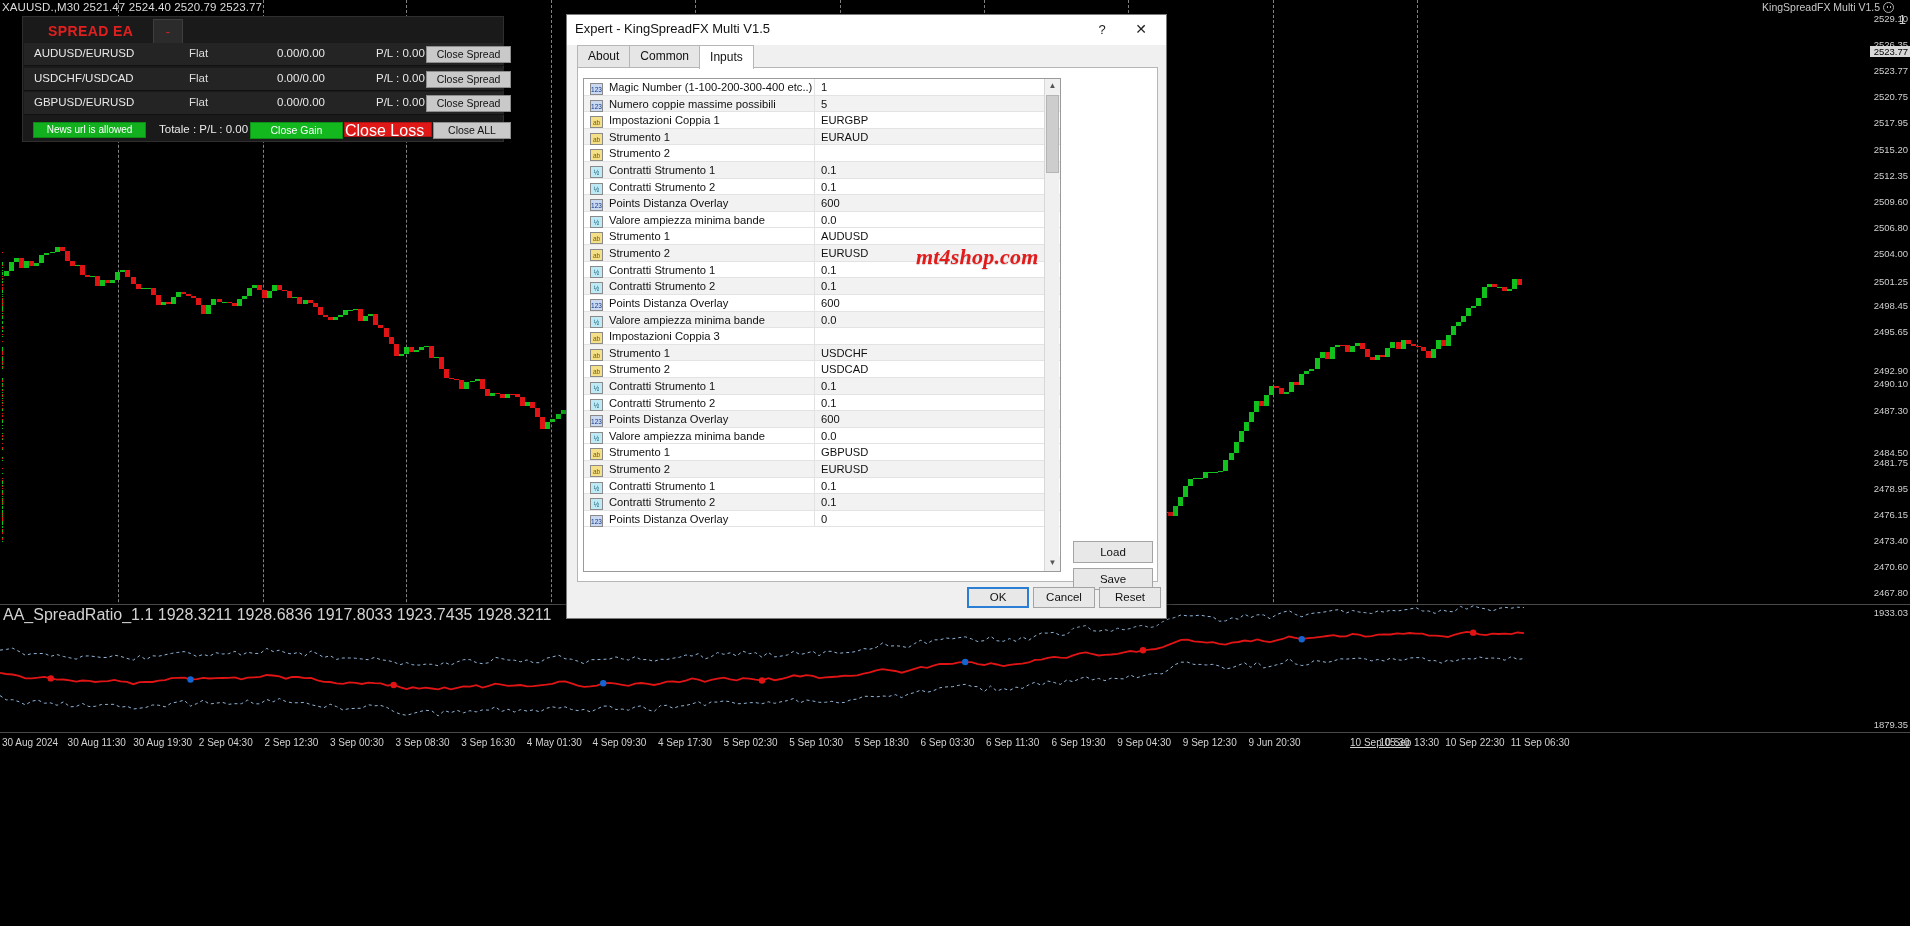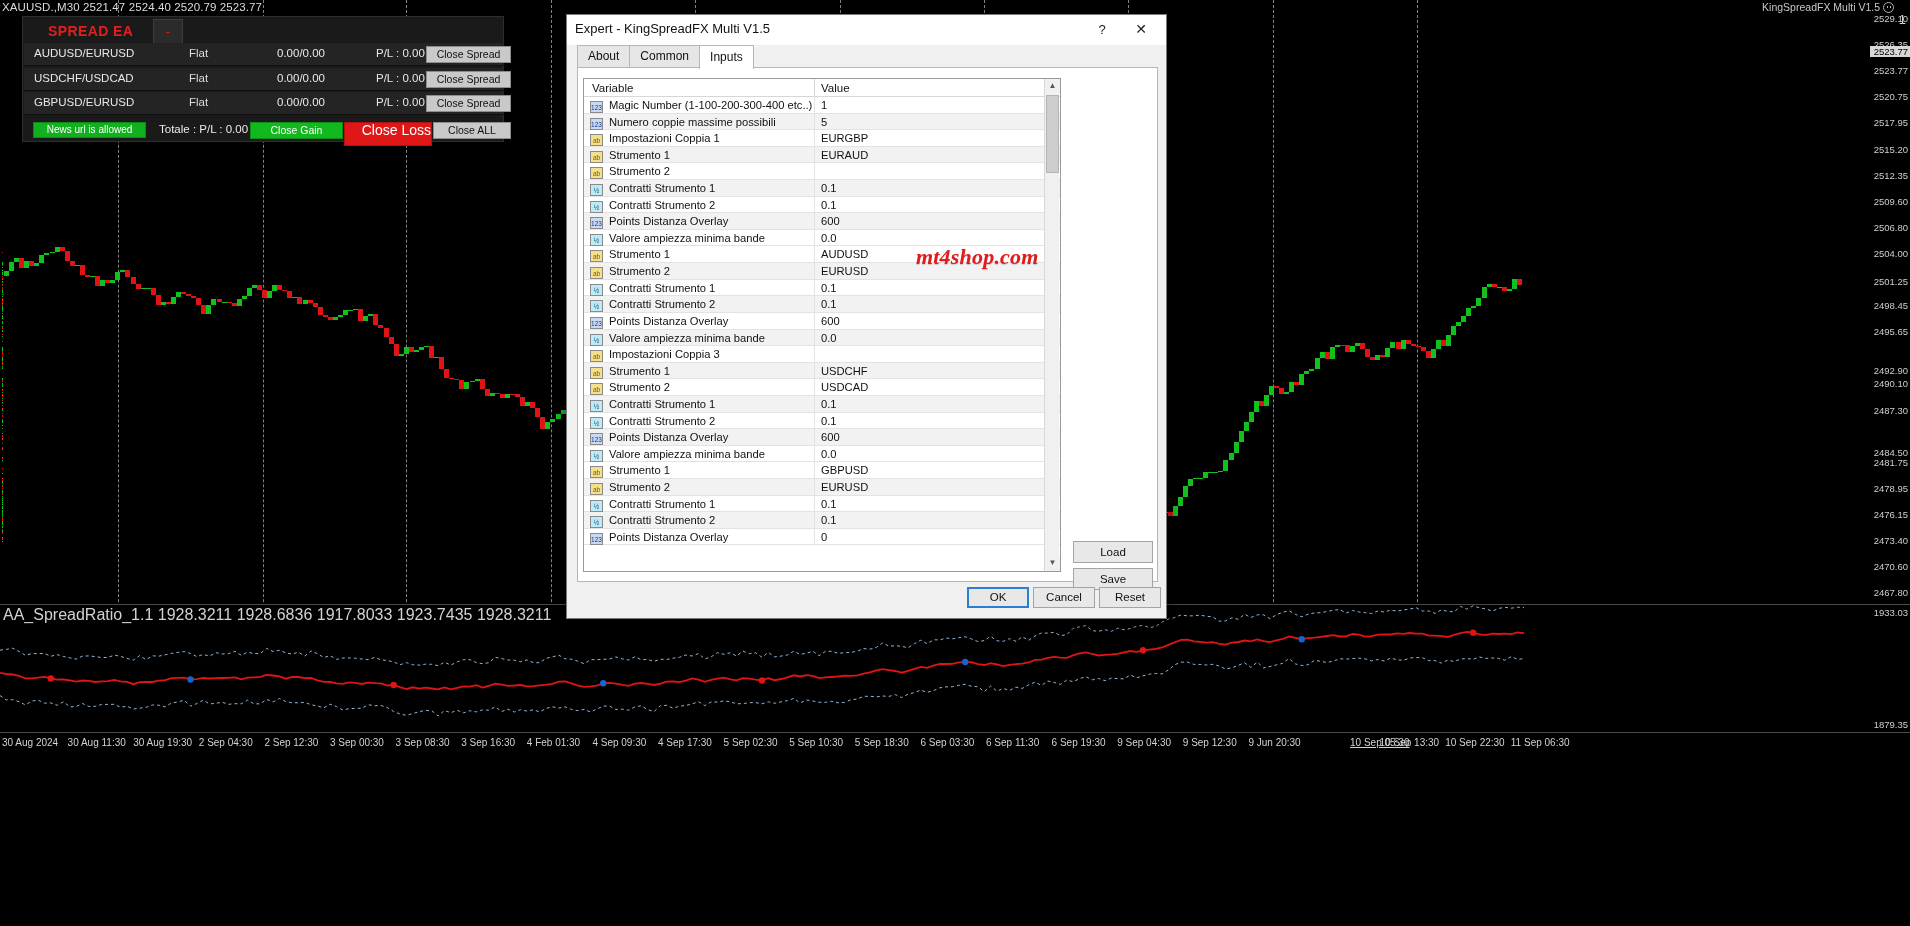--- a/index.html
+++ b/index.html
@@ -105,23 +105,23 @@
     background: #12b01e; border: 1px solid #0c8a16; color: #fff;
     font-size: 10px; text-align: center; line-height: 14px; cursor: pointer;
   }
   .totale { position: absolute; left: 135px; top: 3px; color: #eaeaea; font-size: 11.5px; white-space: nowrap; }
   .btn-gain {
     position: absolute; left: 226px; top: 2px; width: 93px; height: 17px;
     background: #13b81f; border: 1px solid #0d8f17; color: #fff;
     font-size: 10.5px; text-align: center; line-height: 15px; cursor: pointer;
   }
   .btn-loss {
-    position: absolute; left: 320px; top: 2px; width: 88px; height: 24px;
+    position: absolute; left: 320px; top: 2px; width: 88px; height: 15px;
     background: #e01717; border: 1px solid #ad1111; color: #fff;
-    font-size: 14px; text-align: right; line-height: 15px; cursor: pointer;
+    font-size: 16px; text-align: left; line-height: 15px; cursor: pointer;
   }
   .btn-all {
     position: absolute; left: 409px; top: 2px; width: 78px; height: 17px;
     background: #c9c9c9; border: 1px solid #8d8d8d; color: #111;
     font-size: 10.5px; text-align: center; line-height: 15px; cursor: pointer;
   }
 
   
   .dialog {
     position: absolute; left: 566px; top: 14px; width: 601px; height: 605px;
@@ -900,21 +900,21 @@
     <div class="time-axis">
       <div id="time-ticks">
           <div class="time-tick" style="left: 2px;">30 Aug 2024</div>
           <div class="time-tick" style="left: 67.6px;">30 Aug 11:30</div>
           <div class="time-tick" style="left: 133.2px;">30 Aug 19:30</div>
           <div class="time-tick" style="left: 198.8px;">2 Sep 04:30</div>
           <div class="time-tick" style="left: 264.4px;">2 Sep 12:30</div>
           <div class="time-tick" style="left: 330px;">3 Sep 00:30</div>
           <div class="time-tick" style="left: 395.6px;">3 Sep 08:30</div>
           <div class="time-tick" style="left: 461.2px;">3 Sep 16:30</div>
-          <div class="time-tick" style="left: 526.8px;">4 Feb 01:30</div>
+          <div class="time-tick" style="left: 526.8px;">4 May 01:30</div>
           <div class="time-tick" style="left: 592.4px;">4 Sep 09:30</div>
           <div class="time-tick" style="left: 658px;">4 Sep 17:30</div>
           <div class="time-tick" style="left: 723.6px;">5 Sep 02:30</div>
           <div class="time-tick" style="left: 789.2px;">5 Sep 10:30</div>
           <div class="time-tick" style="left: 854.8px;">5 Sep 18:30</div>
           <div class="time-tick" style="left: 920.4px;">6 Sep 03:30</div>
           <div class="time-tick" style="left: 986px;">6 Sep 11:30</div>
           <div class="time-tick" style="left: 1051.6px;">6 Sep 19:30</div>
           <div class="time-tick" style="left: 1117.2px;">9 Sep 04:30</div>
           <div class="time-tick" style="left: 1182.8px;">9 Sep 12:30</div>
@@ -970,25 +970,20 @@
     </div>
 
     <div class="tabstrip">
       <div class="tab">About</div>
       <div class="tab">Common</div>
       <div class="tab active">Inputs</div>
     </div>
 
     <div class="tab-panel">
       <div class="grid">
-        <div class="grid-head">
-          <div class="divider"></div>
-          <div class="h-var">Variable</div>
-          <div class="h-val">Value</div>
-        </div>
         <div class="grid-body" id="grid-body">
             <div class="grow">
               <span class="vdiv"></span>
               <span class="vcell"><span class="tico num">123</span><span class="glabel">Magic Number (1-100-200-300-400 etc..)</span></span>
               <span class="valcell">1</span>
             </div>
             <div class="grow alt">
               <span class="vdiv"></span>
               <span class="vcell"><span class="tico num">123</span><span class="glabel">Numero coppie massime possibili</span></span>
               <span class="valcell">5</span>

